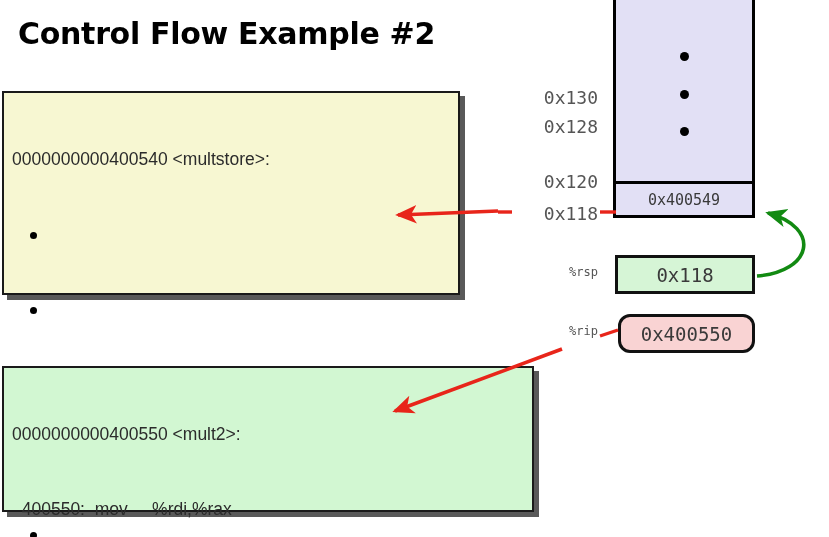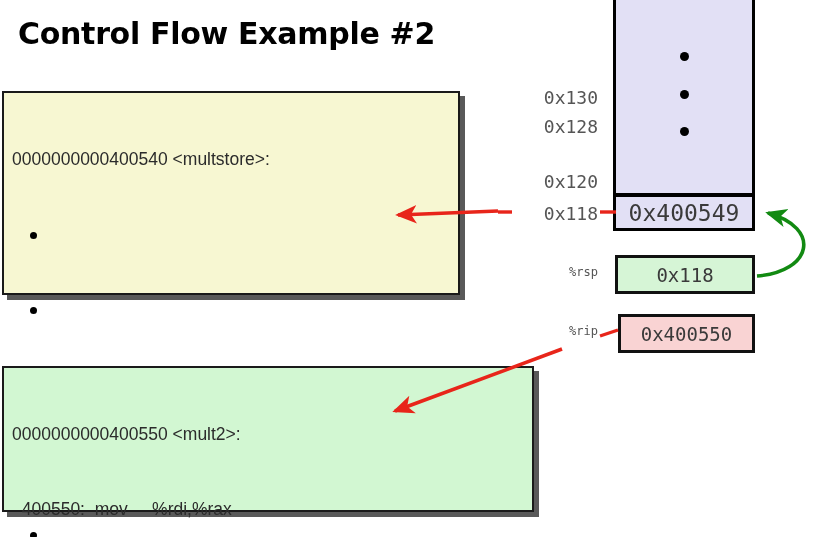--- a/index.html
+++ b/index.html
@@ -90,28 +90,28 @@
     width: 9px;
     height: 9px;
     border-radius: 50%;
     background: #000000;
     left: 680px;
   }
 
   #stack-cell-118 {
     position: absolute;
     left: 613px;
-    top: 194px;
+    top: 181px;
     width: 142px;
     height: 37px;
     box-sizing: border-box;
     background: #e2e0f5;
     border: 3px solid #000000;
     font-family: "DejaVu Sans Mono", "Liberation Mono", monospace;
-    font-size: 23px;
+    font-size: 15px;
     color: #3a3a3a;
     display: flex;
     align-items: center;
     justify-content: center;
   }
 
   .addr-label {
     position: absolute;
     width: 90px;
     text-align: right;
@@ -148,20 +148,21 @@
     width: 140px;
     height: 39px;
     background: #d6f5d6;
   }
   #reg-rip-box {
     left: 618px;
     top: 314px;
     width: 137px;
     height: 39px;
     background: #f9d3d3;
+    border-radius: 12px;
   }
 
   
   #arrows {
     position: absolute;
     left: 0;
     top: 0;
     width: 829px;
     height: 537px;
     pointer-events: none;

